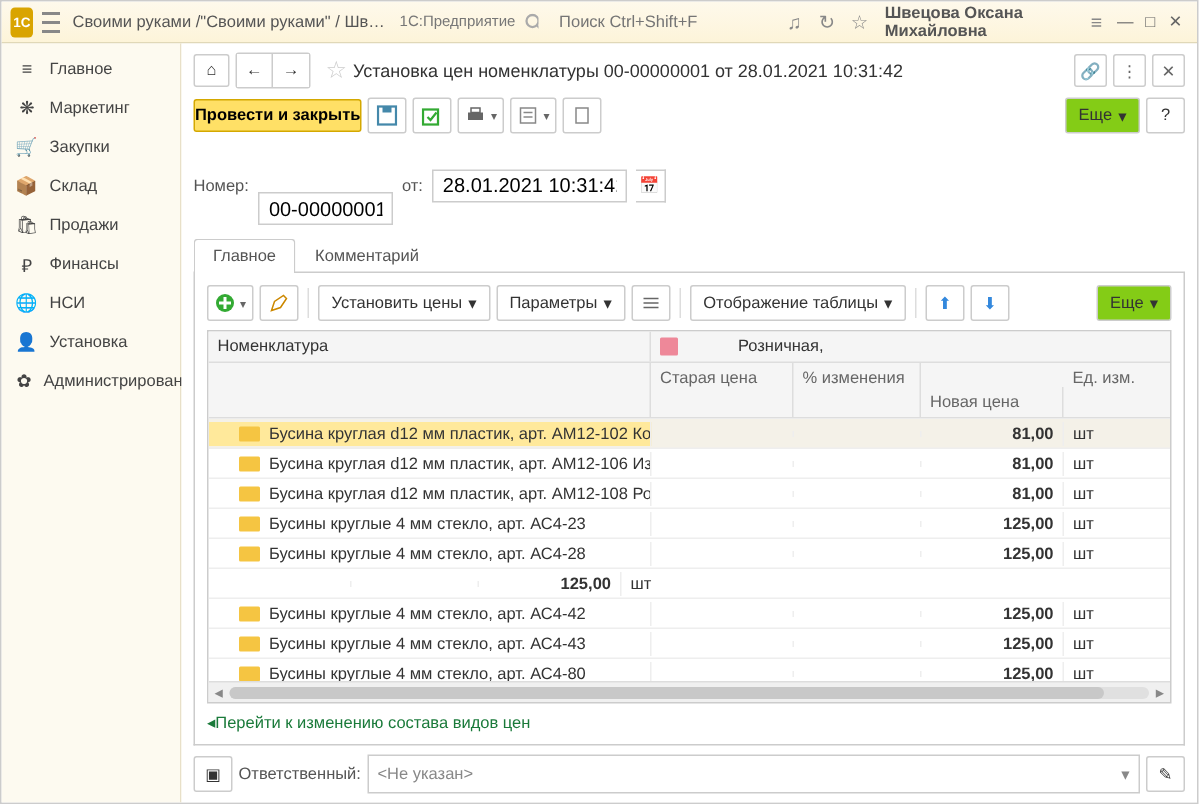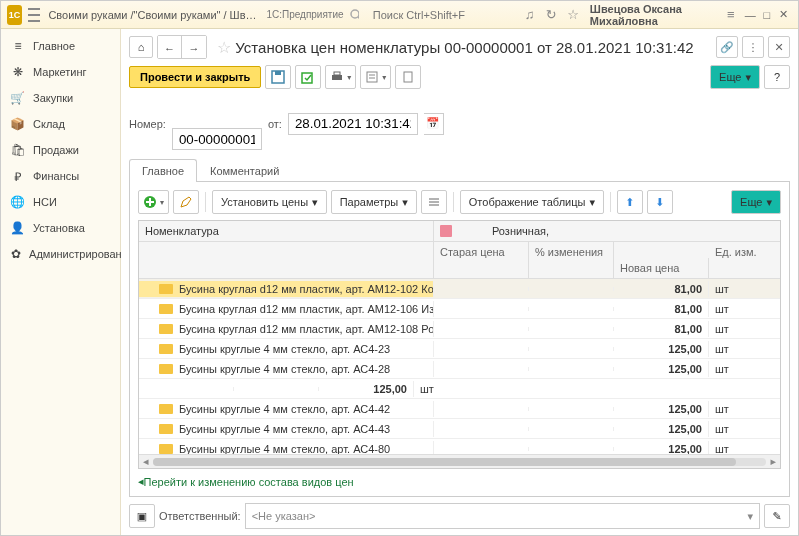--- a/index.html
+++ b/index.html
@@ -25,31 +25,31 @@
 .nav-icon { width: 14px; height: 14px; margin-right: 8px; display: flex; align-items: center; justify-content: center; font-size: 12px; }
 
 
 .content { flex: 1; display: flex; flex-direction: column; background: #fff; padding: 6px 8px; }
 .doc-header { display: flex; align-items: center; margin-bottom: 6px; }
 .nav-btn { width: 24px; height: 22px; border: 1px solid #ccc; background: #fff; margin-right: 4px; display: flex; align-items: center; justify-content: center; cursor: pointer; border-radius: 2px; font-size: 11px; }
 .nav-group { display: flex; border: 1px solid #ccc; border-radius: 2px; margin-right: 6px; }
 .nav-group .nav-btn { border: none; border-right: 1px solid #ccc; margin: 0; border-radius: 0; }
 .nav-group .nav-btn:last-child { border-right: none; }
 .star-btn { color: #ccc; font-size: 16px; margin: 0 4px; cursor: pointer; }
-.doc-title { font-size: 15px; color: #333; flex: 1; }
+.doc-title { font-size: 12px; color: #333; flex: 1; }
 .doc-actions { display: flex; gap: 4px; }
 .small-btn { width: 22px; height: 22px; border: 1px solid #ccc; background: #fff; display: flex; align-items: center; justify-content: center; cursor: pointer; border-radius: 2px; font-size: 11px; color: #666; }
 
 .toolbar { display: flex; align-items: center; margin-bottom: 8px; gap: 4px; }
-.btn-primary { background: #ffe066; border: 1px solid #d4a800; padding: 4px 10px; cursor: pointer; border-radius: 2px; font-weight: bold; font-size: 11px; }
+.btn-primary { background: #ffe066; border: 1px solid #d4a800; padding: 4px 0; cursor: pointer; border-radius: 2px; font-weight: bold; font-size: 11px; }
 .btn-icon { width: 26px; height: 24px; border: 1px solid #ccc; background: #fff; display: flex; align-items: center; justify-content: center; cursor: pointer; border-radius: 2px; }
 .btn-dropdown { height: 24px; border: 1px solid #ccc; background: #fff; padding: 0 4px; display: flex; align-items: center; cursor: pointer; border-radius: 2px; }
 .btn-dropdown .arrow { margin-left: 3px; font-size: 8px; color: #666; }
 .toolbar-spacer { flex: 1; }
-.btn-text { height: 24px; border: 1px solid #ccc; background: #14b8a6; padding: 0 8px; display: flex; align-items: center; cursor: pointer; border-radius: 2px; }
+.btn-text { height: 24px; border: 1px solid #ccc; background: #84cc16; padding: 0 8px; display: flex; align-items: center; cursor: pointer; border-radius: 2px; }
 
 .form-row { display: flex; align-items: center; margin-bottom: 8px; gap: 6px; }
 .form-label { color: #555; }
 .form-input { height: 22px; border: 1px solid #ccc; padding: 0 6px; background: #fff; }
 .form-input.num { width: 90px; margin-top: 31px; }
 .form-input.date { width: 130px; }
 .date-btn { width: 20px; height: 22px; border: 1px solid #ccc; border-left: none; display: flex; align-items: center; justify-content: center; cursor: pointer; }
 
 
 .tabs { display: flex; border-bottom: 1px solid #ccc; }

